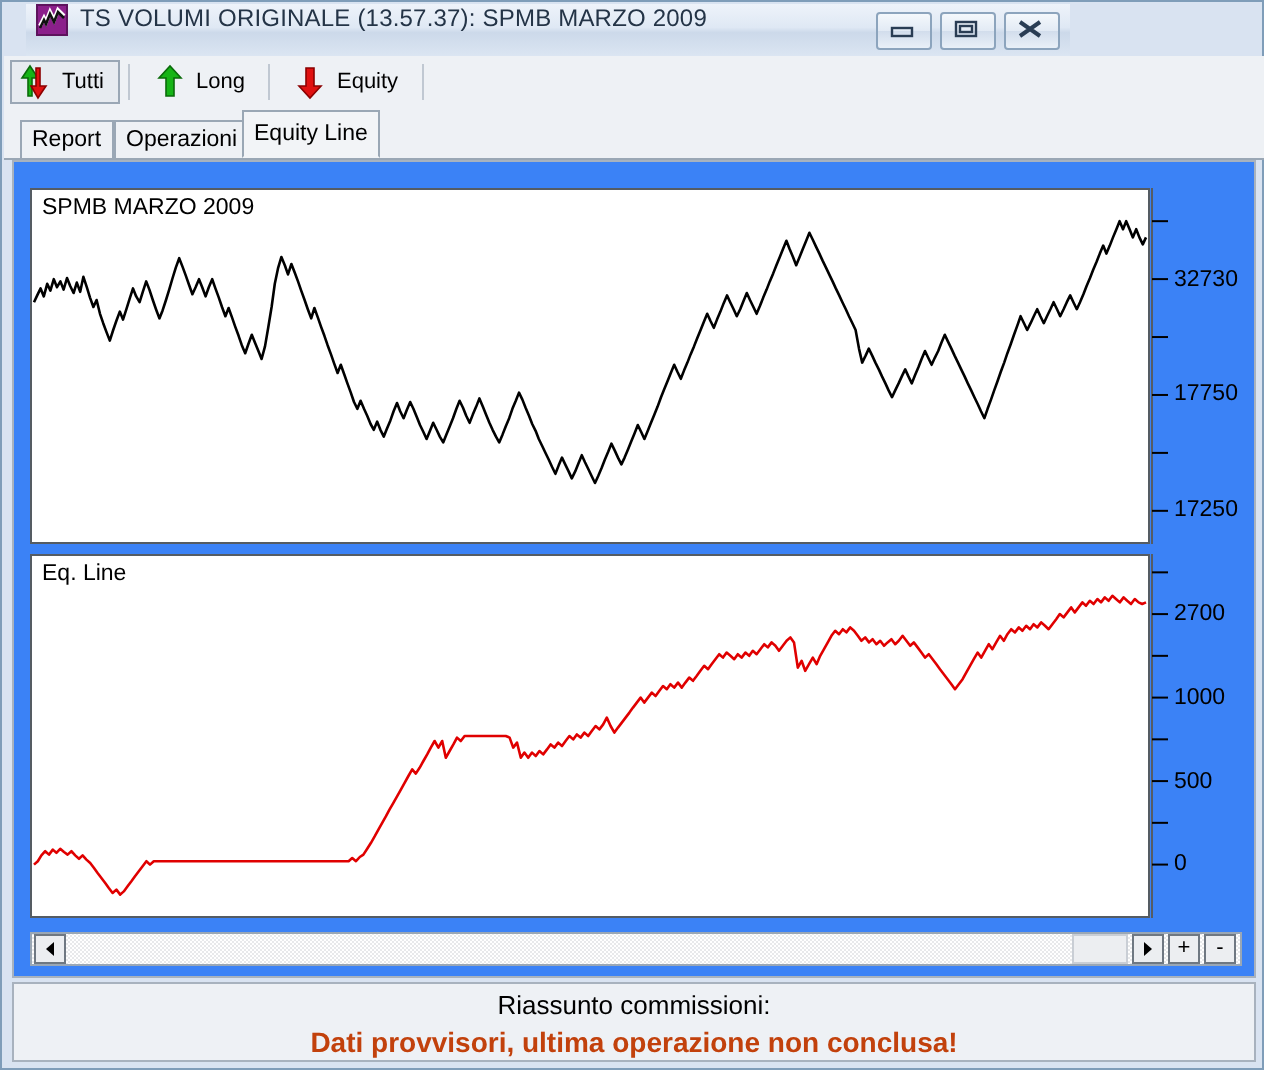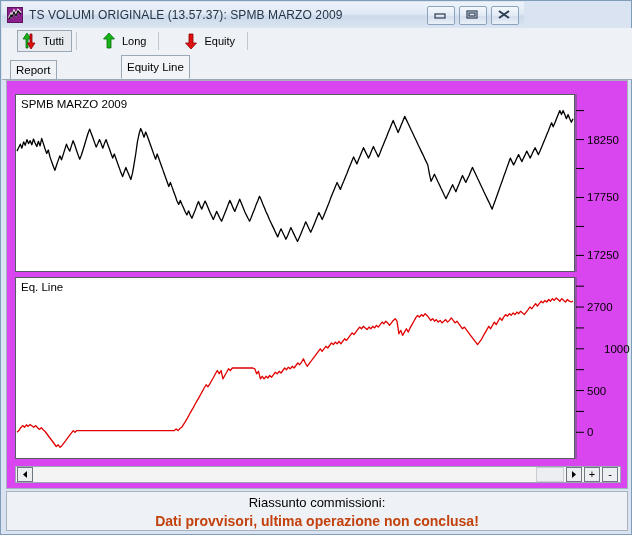--- a/index.html
+++ b/index.html
@@ -16,25 +16,25 @@
   #window {
     position: absolute; left: 0; top: 0;
     width: 632px; height: 535px;
     box-sizing: border-box;
     background: #d9e3f1;
     border: 1px solid #7f9db9;
   }
 
   
   #titlebar {
-    position: absolute; left: 1px; top: 1px;
+    position: absolute; left: 12px; top: 1px;
     width: 522px; height: 26px;
     background: linear-gradient(to bottom, #eef3fa 0%, #dfe8f4 45%, #ccd9ea 55%, #dbe5f2 100%);
     border-bottom: 1px solid #b7c7dc;
-    display: flex; align-items: center;
+    display: flex; 
   }
   #app-icon {
     width: 16px; height: 16px;
     margin-left: 5px; margin-right: 6px;
     background: #8b1f8b;
     border: 1px solid #5d135d;
     box-sizing: border-box;
     position: relative; flex: none;
   }
   #app-icon svg { position: absolute; left: 0; top: 0; }
@@ -58,21 +58,21 @@
   
   #toolbar {
     position: absolute; left: 1px; top: 27px;
     width: 630px; height: 25px;
     background: #eef1f5;
     border-bottom: 1px solid #c3ccd8;
     display: flex; align-items: center;
   }
   .tbtn {
     height: 22px; display: flex; align-items: center;
-    padding: 0 7px 0 4px; margin-left: 15px;
+    padding: 0 7px 0 4px; margin-left: 3px;
     font-size: 11px; color: #000;
     box-sizing: border-box;
     border: 1px solid transparent;
   }
   .tbtn.active {
     border: 1px solid #9aa7b5;
     background: #e7ebf0;
   }
   .tbtn .ico { width: 16px; height: 18px; margin-right: 5px; flex: none; position: relative; }
   .tsep { width: 1px; height: 18px; background: #c0c8d2; margin: 0 4px; }
@@ -103,21 +103,21 @@
   }
   #tab-underline {
     position: absolute; left: 1px; top: 78px;
     width: 630px; height: 1px; background: #9aa7b5;
   }
 
   
   #client {
     position: absolute; left: 5px; top: 79px;
     width: 622px; height: 409px;
-    background: #d946ef;
+    background: #3b82f6;
     border: 1px solid #a8b2be;
     box-sizing: border-box;
   }
 
   
   #chart-top {
     position: absolute; left: 8px; top: 13px;
     width: 560px; height: 178px;
     background: #ffffff;
     border: 1px solid #555c63;
@@ -267,20 +267,23 @@
         </svg>
       </span>
       <span>Equity</span>
     </div>
     <div class="tsep"></div>
   </div>
 
   <div id="tabstrip">
     <div class="tab" style="left:8px;">
       <span>Report</span>
+    </div>
+    <div class="tab" style="left:55px;">
+      <span>Operazioni</span>
     </div>
     <div class="tab sel" style="left:119px;">
       <span>Equity Line</span>
     </div>
   </div>
   <div id="tab-underline"></div>
 
   <div id="client">
 
     <div id="chart-top">
@@ -295,21 +298,21 @@
           <line x1="1" x2="9" y1="161.41379310344828" y2="161.41379310344828" stroke="#000" stroke-width="1"></line>
           <line x1="1" x2="9" y1="132.44827586206895" y2="132.44827586206895" stroke="#000" stroke-width="1"></line>
           <line x1="1" x2="9" y1="103.48275862068967" y2="103.48275862068967" stroke="#000" stroke-width="1"></line>
           <line x1="1" x2="9" y1="74.51724137931035" y2="74.51724137931035" stroke="#000" stroke-width="1"></line>
           <line x1="1" x2="9" y1="45.55172413793104" y2="45.55172413793104" stroke="#000" stroke-width="1"></line>
           <line x1="1" x2="9" y1="16.58620689655173" y2="16.58620689655173" stroke="#000" stroke-width="1"></line>
         </svg>
       <div id="axis-top-labels">
           <div class="axlabel" style="top: 161.414px;">17250</div>
           <div class="axlabel" style="top: 103.483px;">17750</div>
-          <div class="axlabel" style="top: 45.5517px;">18250</div>
+          <div class="axlabel" style="top: 45.5517px;">32730</div>
         </div>
     </div>
 
     <div id="chart-bot">
       <span class="chart-label">Eq. Line</span>
       <svg class="chart-svg" id="svg-equity" width="558" height="180" viewBox="0 0 558 180">
           <polyline points="1.0,154.3 2.9,152.6 4.7,149.7 6.6,147.6 8.5,149.3 10.4,146.8 12.2,148.4 14.1,146.4 16.0,148.0 17.8,149.3 19.7,147.6 21.6,149.7 23.5,151.4 25.3,149.7 27.2,151.8 29.1,153.5 31.0,156.0 32.8,158.5 34.7,161.0 36.6,163.5 38.4,166.0 40.3,168.5 42.2,166.8 44.1,169.3 45.9,167.7 47.8,165.1 49.7,162.6 51.5,160.1 53.4,157.6 55.3,155.1 57.2,152.6 59.0,154.3 60.9,152.6 62.8,152.6 64.6,152.6 66.5,152.6 68.4,152.6 70.3,152.6 72.1,152.6 74.0,152.6 75.9,152.6 77.8,152.6 79.6,152.6 81.5,152.6 83.4,152.6 85.2,152.6 87.1,152.6 89.0,152.6 90.9,152.6 92.7,152.6 94.6,152.6 96.5,152.6 98.3,152.6 100.2,152.6 102.1,152.6 104.0,152.6 105.8,152.6 107.7,152.6 109.6,152.6 111.5,152.6 113.3,152.6 115.2,152.6 117.1,152.6 118.9,152.6 120.8,152.6 122.7,152.6 124.6,152.6 126.4,152.6 128.3,152.6 130.2,152.6 132.0,152.6 133.9,152.6 135.8,152.6 137.7,152.6 139.5,152.6 141.4,152.6 143.3,152.6 145.1,152.6 147.0,152.6 148.9,152.6 150.8,152.6 152.6,152.6 154.5,152.6 156.4,152.6 158.3,152.6 160.1,151.0 162.0,152.6 163.9,150.5 165.7,149.3 167.6,146.4 169.5,143.4 171.4,140.1 173.2,136.8 175.1,133.4 177.0,130.1 178.8,126.7 180.7,123.4 182.6,120.1 184.5,116.7 186.3,113.4 188.2,110.0 190.1,106.7 191.9,108.8 193.8,105.9 195.7,102.5 197.6,99.2 199.4,95.8 201.3,92.5 203.2,95.8 205.1,92.5 206.9,100.9 208.8,97.5 210.7,94.2 212.5,90.8 214.4,92.5 216.3,90.0 218.2,90.0 220.0,90.0 221.9,90.0 223.8,90.0 225.6,90.0 227.5,90.0 229.4,90.0 231.3,90.0 233.1,90.0 235.0,90.0 236.9,90.0 238.8,90.8 240.6,95.8 242.5,93.3 244.4,100.9 246.2,98.3 248.1,100.9 250.0,98.3 251.9,100.0 253.7,97.5 255.6,99.2 257.5,96.7 259.3,94.2 261.2,95.8 263.1,93.3 265.0,95.0 266.8,92.5 268.7,90.0 270.6,91.7 272.4,89.2 274.3,90.8 276.2,88.3 278.1,90.0 279.9,87.5 281.8,85.0 283.7,86.7 285.6,84.2 287.4,80.8 289.3,85.0 291.2,88.3 293.0,85.8 294.9,83.3 296.8,80.8 298.7,78.3 300.5,75.8 302.4,73.3 304.3,70.8 306.1,73.3 308.0,70.8 309.9,68.3 311.8,70.0 313.6,67.5 315.5,65.0 317.4,66.6 319.2,64.1 321.1,65.8 323.0,63.3 324.9,65.8 326.7,63.3 328.6,60.8 330.5,62.4 332.4,59.9 334.2,57.4 336.1,54.9 338.0,56.6 339.8,54.1 341.7,51.6 343.6,49.1 345.5,50.8 347.3,48.3 349.2,49.9 351.1,51.6 352.9,49.1 354.8,50.8 356.7,48.3 358.6,49.9 360.4,47.4 362.3,49.1 364.2,46.6 366.1,44.1 367.9,45.7 369.8,43.2 371.7,44.9 373.5,47.4 375.4,44.9 377.3,42.4 379.2,40.7 381.0,43.2 382.9,55.8 384.8,52.4 386.6,57.4 388.5,54.1 390.4,50.8 392.3,54.1 394.1,49.9 396.0,46.6 397.9,43.2 399.7,39.9 401.6,37.4 403.5,39.1 405.4,36.6 407.2,38.2 409.1,35.7 411.0,37.4 412.9,39.9 414.7,42.4 416.6,40.7 418.5,43.2 420.3,41.6 422.2,44.1 424.1,42.4 426.0,44.9 427.8,43.2 429.7,41.6 431.6,44.1 433.4,42.4 435.3,39.9 437.2,42.4 439.1,44.9 440.9,43.2 442.8,45.7 444.7,48.3 446.5,50.8 448.4,49.1 450.3,51.6 452.2,54.1 454.0,56.6 455.9,59.1 457.8,61.6 459.7,64.1 461.5,66.6 463.4,64.1 465.3,61.6 467.1,58.3 469.0,54.9 470.9,51.6 472.8,48.3 474.6,50.8 476.5,47.4 478.4,44.1 480.2,46.6 482.1,43.2 484.0,39.9 485.9,42.4 487.7,39.1 489.6,36.6 491.5,38.2 493.4,35.7 495.2,37.4 497.1,34.9 499.0,36.6 500.8,34.1 502.7,35.7 504.6,33.2 506.5,34.9 508.3,36.6 510.2,34.1 512.1,31.6 513.9,29.0 515.8,30.7 517.7,28.2 519.6,25.7 521.4,28.2 523.3,25.7 525.2,23.2 527.0,24.9 528.9,22.4 530.8,24.0 532.7,21.5 534.5,23.2 536.4,20.7 538.3,22.4 540.2,19.9 542.0,21.5 543.9,23.2 545.8,20.7 547.6,22.4 549.5,24.0 551.4,21.5 553.3,23.2 555.1,24.0 557.0,23.2" fill="none" stroke="#e00000" stroke-width="1.3" stroke-linejoin="round"></polyline>
         </svg>
     </div>
     <div class="axis" id="axis-bot">
@@ -320,21 +323,21 @@
           <line x1="1" x2="9" y1="113.54368932038834" y2="113.54368932038834" stroke="#000" stroke-width="1"></line>
           <line x1="1" x2="9" y1="92.66990291262135" y2="92.66990291262135" stroke="#000" stroke-width="1"></line>
           <line x1="1" x2="9" y1="71.79611650485438" y2="71.79611650485438" stroke="#000" stroke-width="1"></line>
           <line x1="1" x2="9" y1="50.922330097087375" y2="50.922330097087375" stroke="#000" stroke-width="1"></line>
           <line x1="1" x2="9" y1="30.048543689320397" y2="30.048543689320397" stroke="#000" stroke-width="1"></line>
           <line x1="1" x2="9" y1="9.174757281553397" y2="9.174757281553397" stroke="#000" stroke-width="1"></line>
         </svg>
       <div id="axis-bot-labels">
           <div class="axlabel" style="top: 155.291px;">0</div>
           <div class="axlabel" style="top: 113.544px;">500</div>
-          <div class="axlabel" style="top: 71.7961px; margin-left: 17px;">1000</div>
+          <div class="axlabel" style="top: 71.7961px;">1000</div>
           <div class="axlabel" style="top: 30.0485px;">2700</div>
         </div>
     </div>
 
     <div id="hscroll">
       <div class="sbtn">
         <svg width="14" height="13" viewBox="0 0 14 13">
           <path d="M9,3 L5,6.5 L9,10 Z" fill="#000"></path>
         </svg>
       </div>

